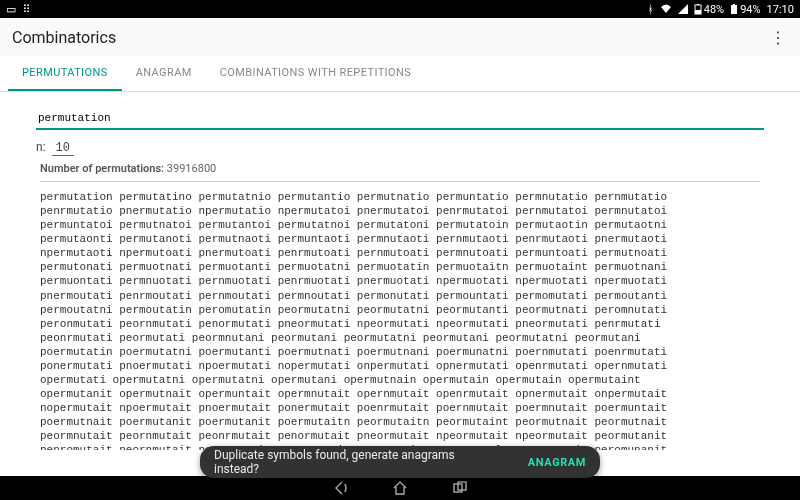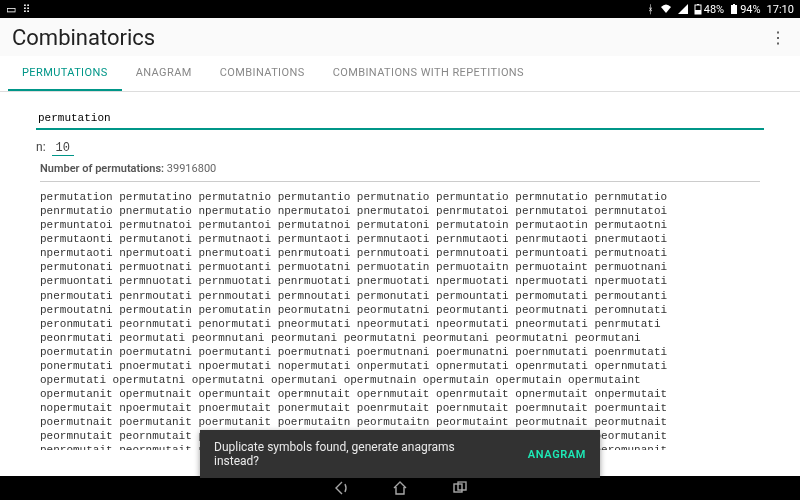--- a/index.html
+++ b/index.html
@@ -1,34 +1,34 @@
 <!DOCTYPE html>
 <html><head>
 <meta charset="utf-8">
 <style>
   * { box-sizing: border-box; margin: 0; padding: 0; }
   html, body { width: 800px; height: 500px; overflow: hidden; font-family: Roboto, Arial, sans-serif; background: #fff; }
   .statusbar { background: #000; color: #fff; height: 18px; display: flex; align-items: center; justify-content: space-between; font-size: 11px; padding: 0 6px; }
   .statusbar .left, .statusbar .right { display: flex; align-items: center; gap: 6px; }
   .statusbar .right span { display: inline-flex; align-items: center; gap: 2px; }
   .appbar { height: 38px; display: flex; align-items: center; justify-content: space-between; padding: 0 12px; background: #fafafa; }
-  .appbar .title { font-size: 22px; color: #222; }
+  .appbar .title { font-size: 16px; color: #222; }
   .overflow { width: 20px; text-align: center; font-size: 16px; color: #444; cursor: pointer; }
   .tabs { display: flex; padding: 0 8px; border-bottom: 1px solid #ddd; font-size: 11px; }
   .tab { padding: 10px 14px; color: #888; letter-spacing: 0.4px; cursor: pointer; border-bottom: 2px solid transparent; }
   .tab.active { color: #009688; border-bottom-color: #009688; }
   .content { padding: 8px 30px 0 30px; }
   .input-wrap { border-bottom: 2px solid #009688; margin: 6px 6px 10px 6px; }
   .input-wrap input { width: 100%; border: none; outline: none; font-family: "Courier New", monospace; font-size: 11px; padding: 4px 2px; background: transparent; }
   .nrow { display: flex; align-items: baseline; gap: 6px; margin: 2px 6px 6px 6px; font-size: 12px; color: #444; }
   .nrow .nval { border-bottom: 1px solid #009688; padding: 0 4px; min-width: 22px; font-family: "Courier New", monospace; }
   .countrow { font-size: 11px; color: #666; margin: 4px 10px; border-bottom: 1px solid #ccc; padding-bottom: 6px; }
   .countrow b { color: #555; font-weight: 600; }
   .results { font-family: Liberation Mono, monospace; font-size: 11px; line-height: 1.28; color: #333; white-space: pre; margin: 8px 2px 0 10px; overflow: hidden; height: 260px; }
-  .snackbar { position: absolute; left: 50%; transform: translateX(-50%); bottom: 22px; background: #323232; color: #eaeaea; font-size: 12px; padding: 10px 14px; display: flex; align-items: center; gap: 40px; border-radius: 0; box-shadow: 0 2px 6px rgba(0,0,0,.4); z-index: 5; }
+  .snackbar { position: absolute; left: 50%; transform: translateX(-50%); bottom: 22px; background: #323232; color: #eaeaea; font-size: 12px; padding: 2px 14px; display: flex; align-items: center; gap: 40px; border-radius: 14px; box-shadow: 0 2px 6px rgba(0,0,0,.4); z-index: 5; }
   .snackbar .action { color: #1de9b6; font-weight: 600; letter-spacing: 0.6px; cursor: pointer; font-size: 11px; }
   .navbar { position: absolute; left: 0; right: 0; bottom: 0; height: 24px; background: #000; display: flex; align-items: center; justify-content: center; gap: 44px; }
   .navbar svg { width: 16px; height: 16px; stroke: #aaa; fill: none; stroke-width: 1.4; }
   body { position: relative; }
 </style>
 </head>
 <body>
 
 <div class="statusbar">
   <div class="left">
@@ -67,21 +67,20 @@
 </div>
 
 <div class="appbar">
   <div class="title">Combinatorics</div>
   <div class="overflow">⋮</div>
 </div>
 
 <div class="tabs">
   <div class="tab active">PERMUTATIONS</div>
   <div class="tab">ANAGRAM</div>
-  <div class="tab">COMBINATIONS</div>
   <div class="tab">COMBINATIONS WITH REPETITIONS</div>
 </div>
 
 <div class="content">
   <div class="input-wrap">
     <input type="text" value="permutation" style="">
   </div>
   <div class="nrow">
     <span>n:</span>
     <span class="nval">10</span>

